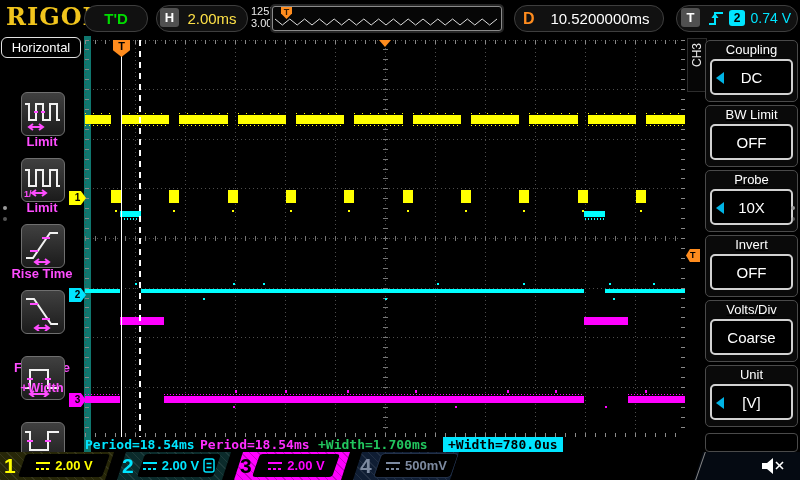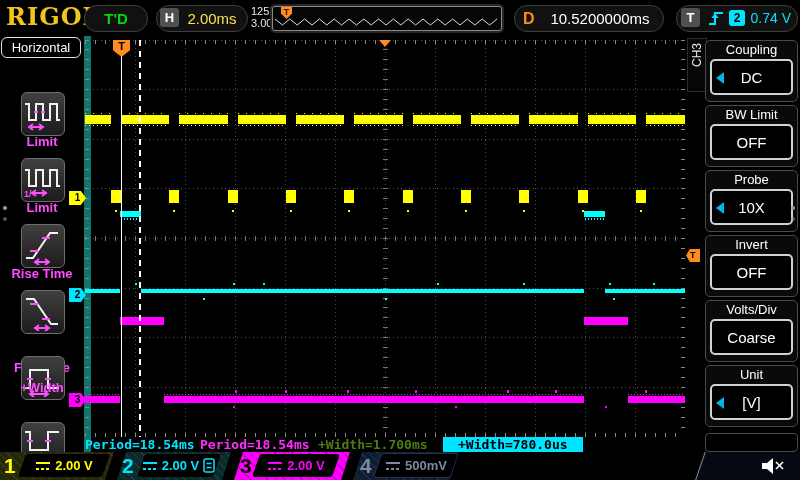--- a/index.html
+++ b/index.html
@@ -600,22 +600,22 @@
   <div id="trig-right" class="marker">T</div>
   <div id="gnd-markers">
       <div class="gnd" style="top: 191px; background: rgb(255, 255, 0);">1</div>
       <div class="gnd" style="top: 288px; background: rgb(0, 229, 255);">2</div>
       <div class="gnd" style="top: 393px; background: rgb(255, 0, 255);">3</div>
     </div>
 
   <div id="measure-row">
       <div class="meas" style="left: 0px; color: rgb(0, 229, 255);">Period=18.54ms</div>
       <div class="meas" style="left: 115px; color: rgb(255, 45, 255);">Period=18.54ms</div>
-      <div class="meas" style="left: 233px; color: #4d7c0f;">+Width=1.700ms</div>
-      <div class="meas" style="left: 358px; color: rgb(0, 0, 0); background: rgb(0, 229, 255); padding: 0px 15px;">+Width=780.0us</div>
+      <div class="meas" style="left: 233px; color: #22c55e;">+Width=1.700ms</div>
+      <div class="meas" style="left: 358px; color: rgb(0, 0, 0); background: rgb(0, 229, 255); padding: 0px 5px;">+Width=780.0us</div>
     </div>
 
   <div id="right-tab">
       <span>CH3</span>
     </div>
   <div id="right-menu">
       <div class="rm-item">
         <div class="rm-label">Coupling</div>
         <div class="rm-value">DC<div class="rm-arrow"></div></div>
       </div>

